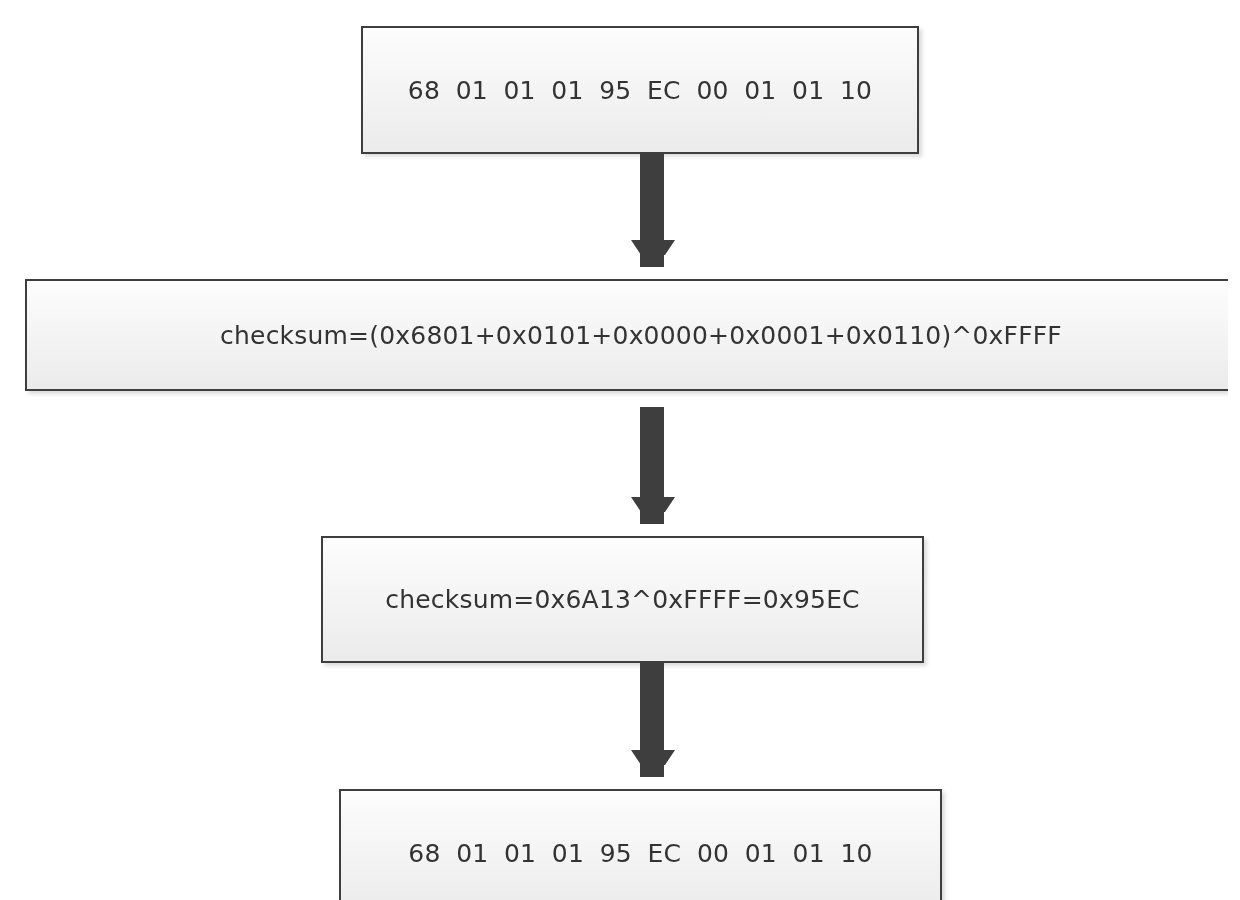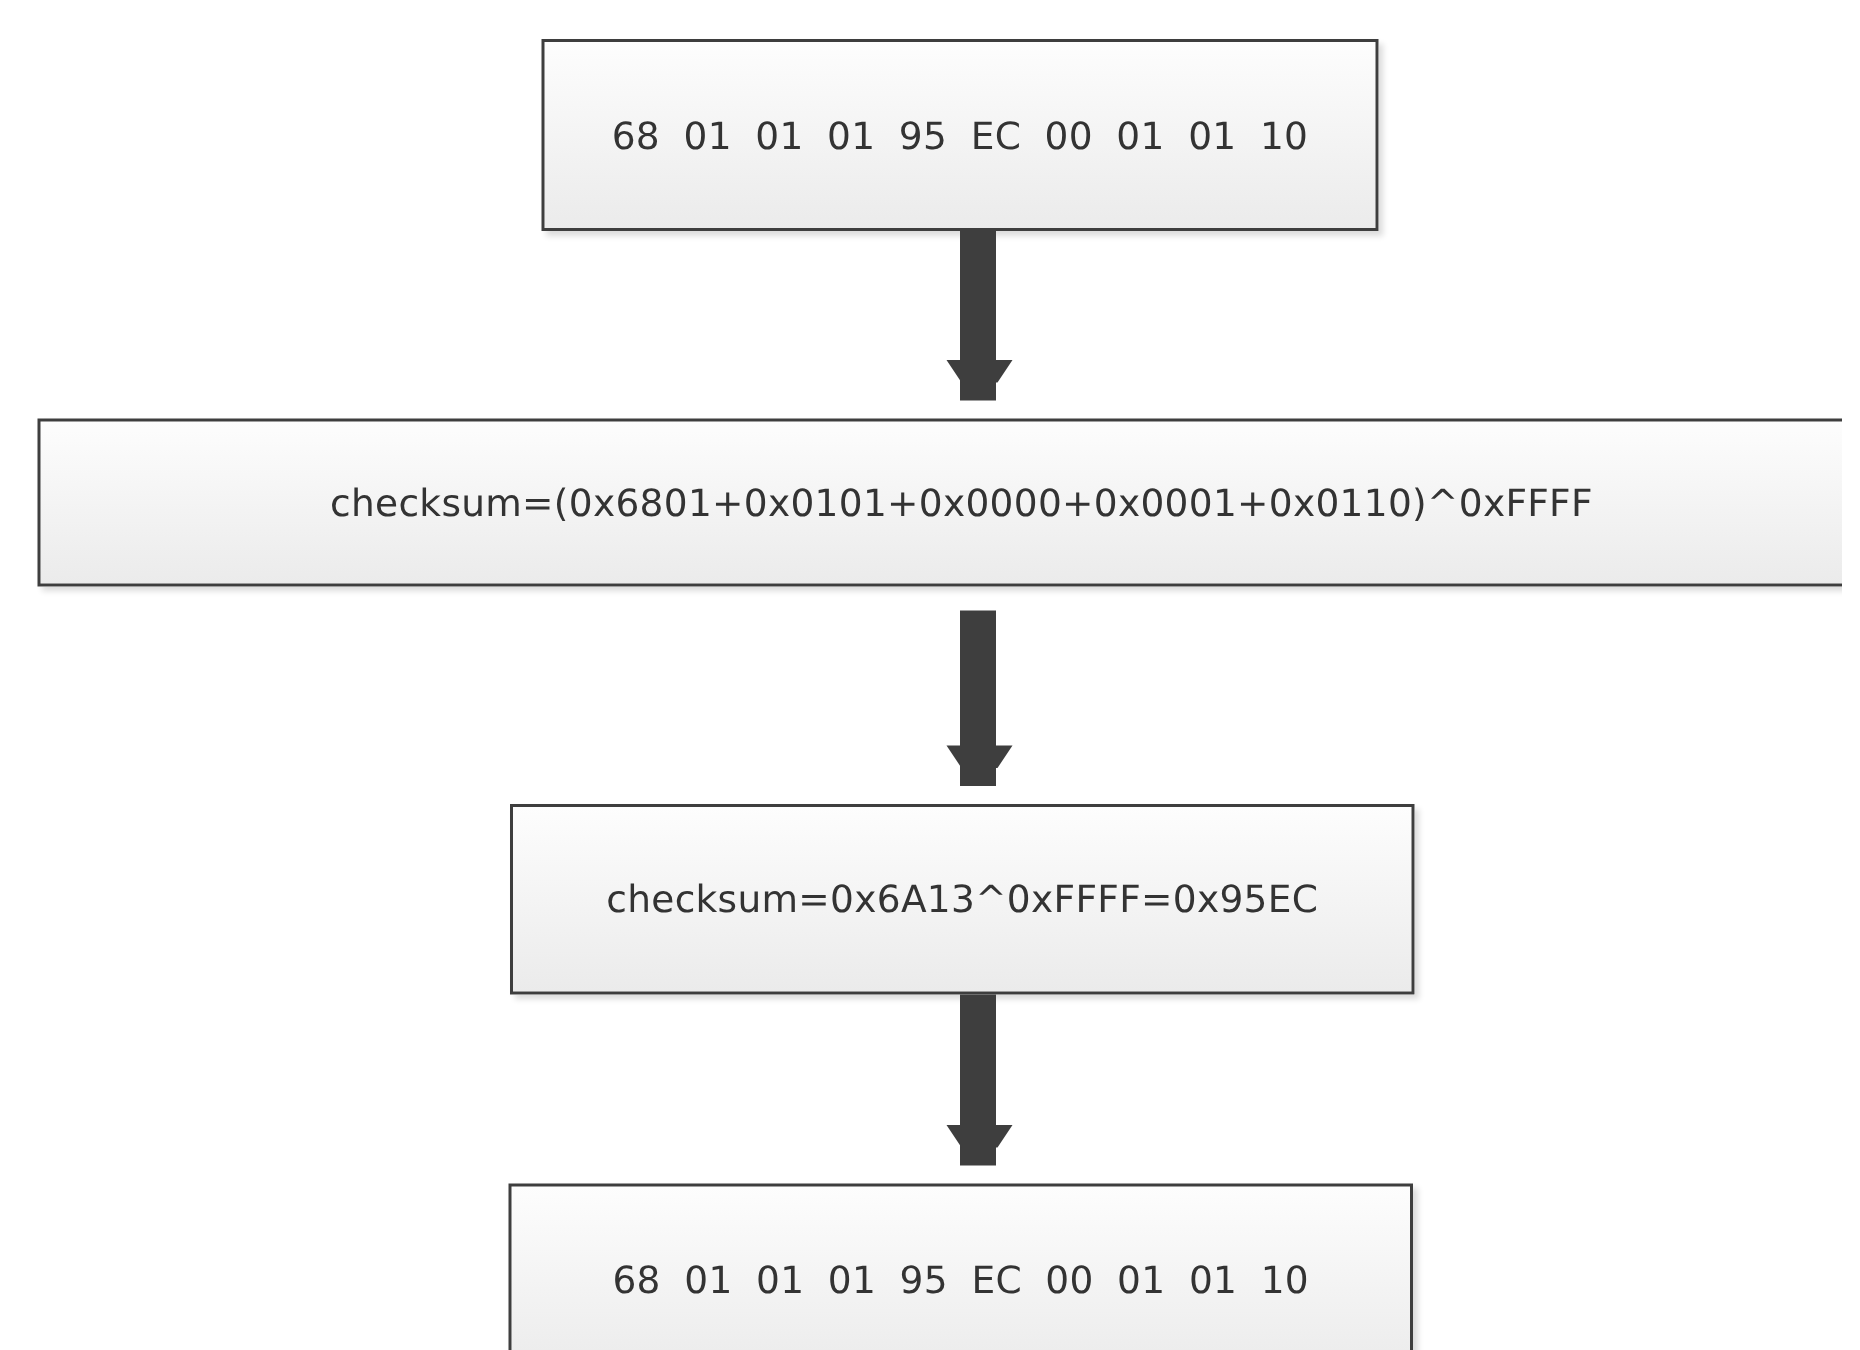--- a/index.html
+++ b/index.html
@@ -77,21 +77,21 @@
 
   <div class="box" style="left:1px; top:255px; width:1232px; height:112px;">
     <span class="box-text">checksum=(0x6801+0x0101+0x0000+0x0001+0x0110)^0xFFFF</span>
   </div>
 
   <div class="arrow" style="left:607px; top:383px; height:129px;">
     <div class="arrow-line"></div>
     <div class="arrow-head"></div>
   </div>
 
-  <div class="box" style="left:316px; top:512px; width:603px; height:127px;">
+  <div class="box" style="left:297px; top:512px; width:603px; height:127px;">
     <span class="box-text">checksum=0x6A13^0xFFFF=0x95EC</span>
   </div>
 
   <div class="arrow" style="left:607px; top:639px; height:126px;">
     <div class="arrow-line"></div>
     <div class="arrow-head"></div>
   </div>
 
   <div class="box" style="left:315px; top:765px; width:603px; height:128px;">
     <span class="box-text hex">68 01 01 01 95 EC 00 01 01 10</span>

